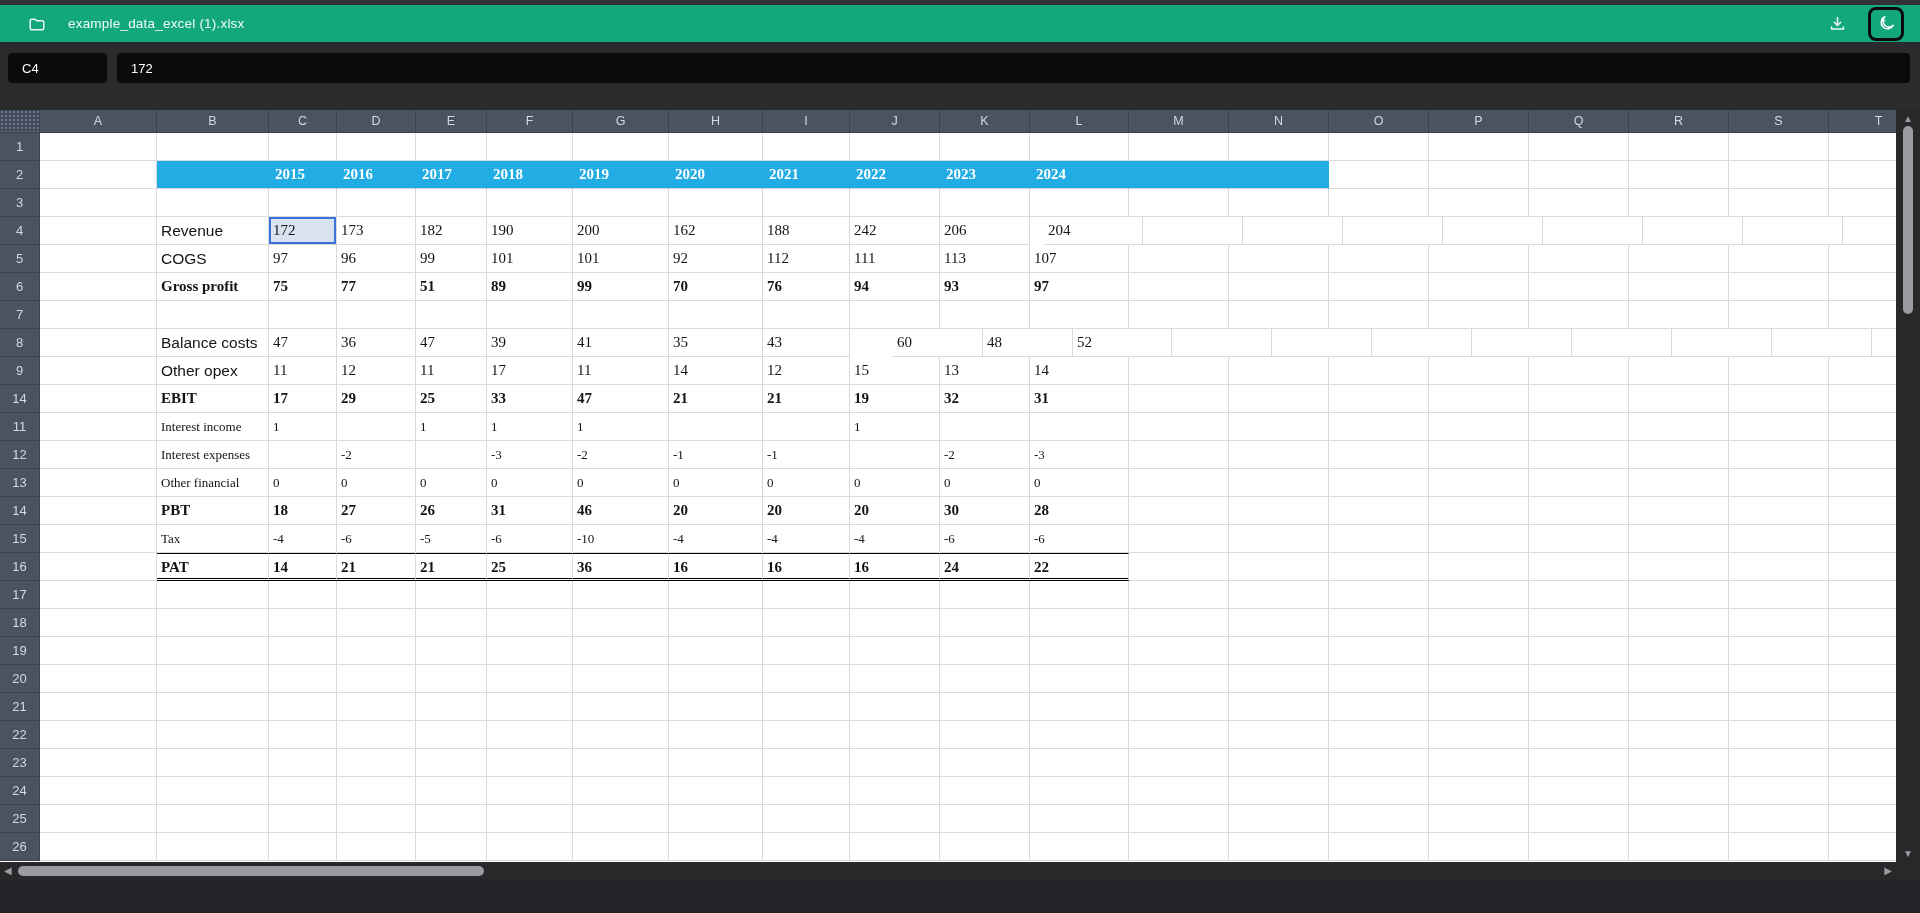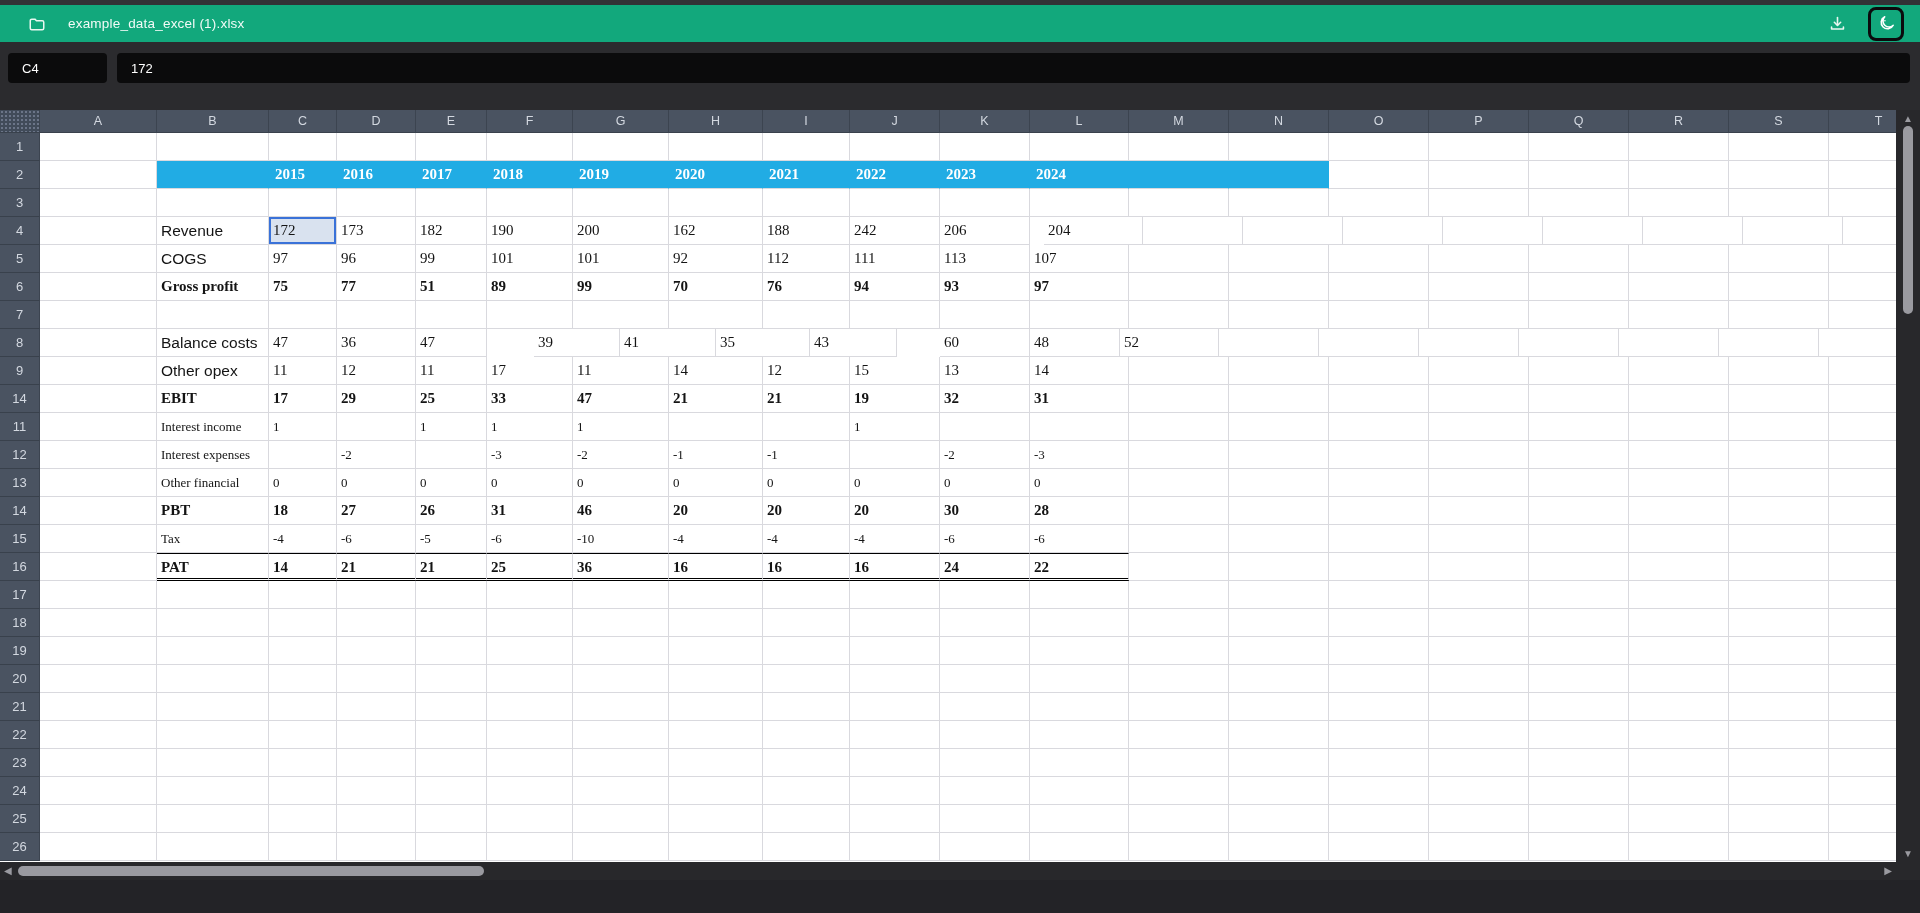--- a/index.html
+++ b/index.html
@@ -324,21 +324,21 @@
           <div class="g-cell" style="width: 100px;"></div>
           <div class="g-cell" style="width: 100px;"></div>
         </div>
         <div class="g-row">
           <div class="hdr-cell rowhdr" style="width: 40px;">8</div>
           <div class="g-cell" style="width: 117px;"></div>
           <div class="g-cell c-label" style="width: 112px;">Balance costs</div>
           <div class="g-cell c-num" style="width: 68px;">47</div>
           <div class="g-cell c-num" style="width: 79px;">36</div>
           <div class="g-cell c-num" style="width: 71px;">47</div>
-          <div class="g-cell c-num" style="width: 86px; margin-left: 47px;">39</div>
+          <div class="g-cell c-num" style="width: 86px;">39</div>
           <div class="g-cell c-num" style="width: 96px;">41</div>
           <div class="g-cell c-num" style="width: 94px;">35</div>
           <div class="g-cell c-num" style="width: 87px;">43</div>
           <div class="g-cell c-num" style="width: 90px; margin-left: 43px;">60</div>
           <div class="g-cell c-num" style="width: 90px;">48</div>
           <div class="g-cell c-num" style="width: 99px;">52</div>
           <div class="g-cell" style="width: 100px;"></div>
           <div class="g-cell" style="width: 100px;"></div>
           <div class="g-cell" style="width: 100px;"></div>
           <div class="g-cell" style="width: 100px;"></div>

